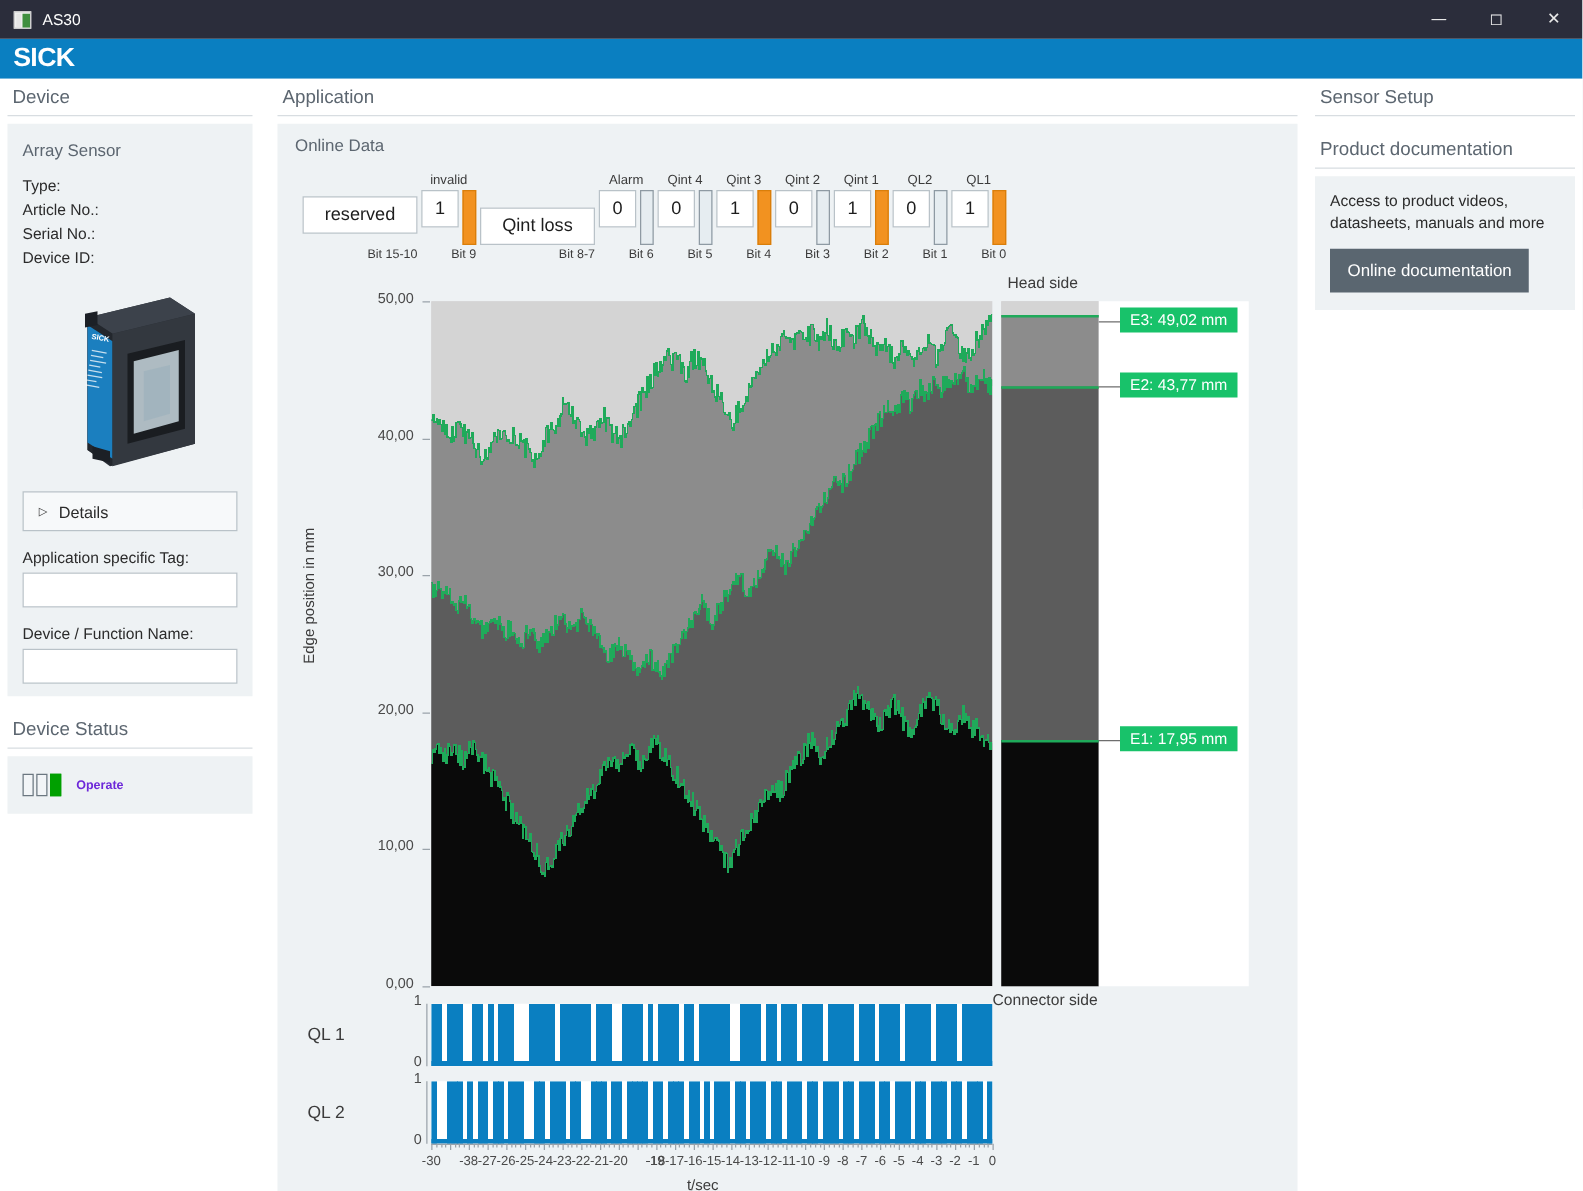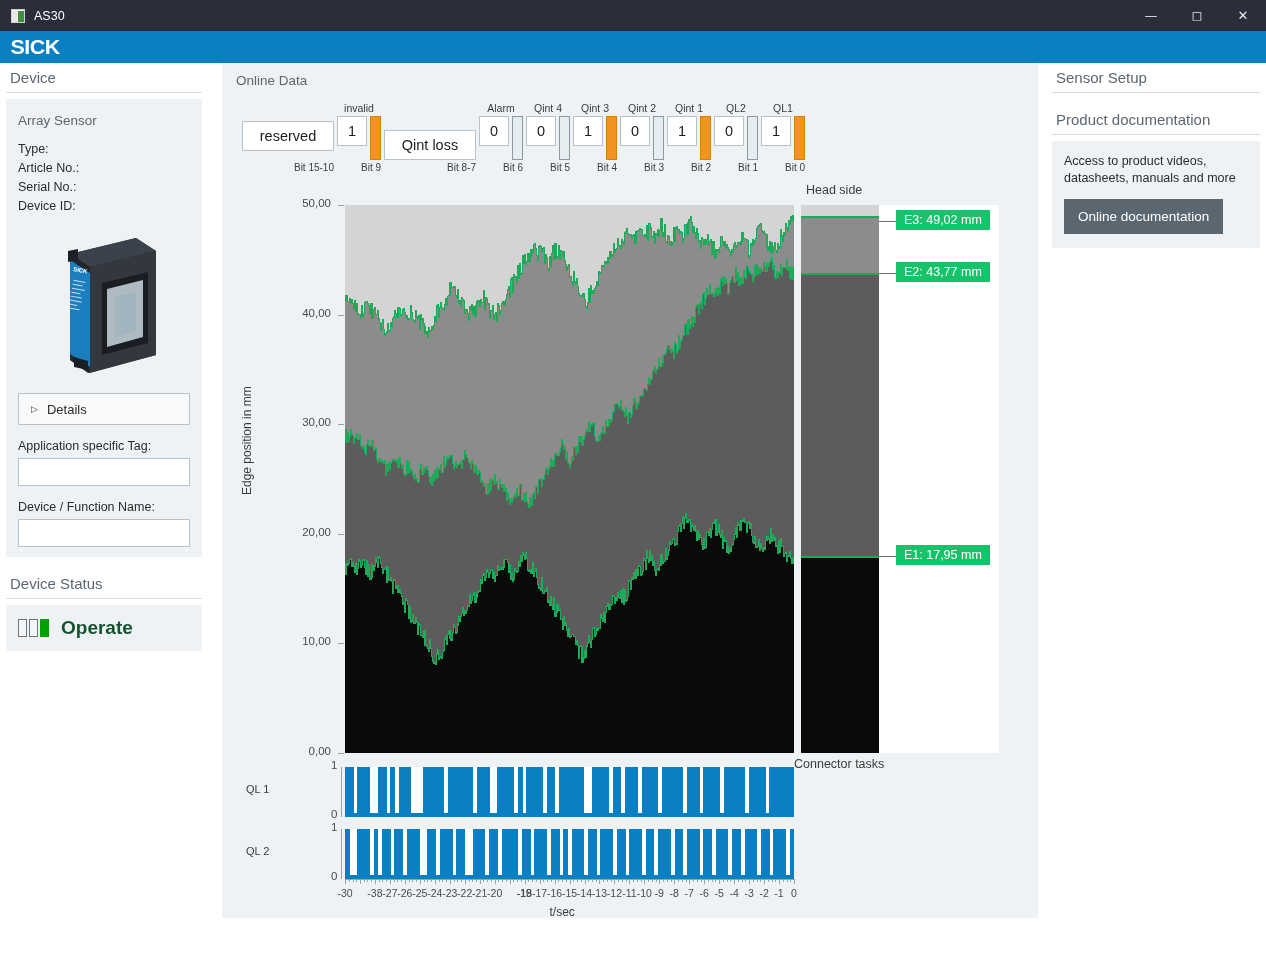--- a/index.html
+++ b/index.html
@@ -64,21 +64,21 @@
   }
   .details-btn .caret{ font-size:9px;margin-right:9px;color:#3b3b3b; }
   .fld-label{ font-size:12.5px;color:#2b2b2b;margin:14px 0 5px 0; }
   .txtinput{
     width:100%;height:28px;border:1px solid #b9c2c8;background:#fff;
     font-size:12.5px;padding:2px 6px;font-family:"Liberation Sans",sans-serif;
   }
   .status-row{ display:flex;align-items:center;height:34px; }
   .led{ width:9px;height:18px;border:1px solid #6b7780;margin-right:2px;background:#f2f5f7; }
   .led.on{ background:#00a000;border-color:#00a000; }
-  .status-txt{ font-size:19px;font-weight:bold;margin-left:10px;color:#14532d; }
+  .status-txt{ font-size:10px;font-weight:bold;margin-left:10px;color:#6d28d9; }
 
   
   #app-panel{ background:#eef2f4; padding:10px 12px 14px 12px; height:855px; }
   .sub-title{ font-size:13.5px;color:#5c6670;margin:0 0 14px 2px; }
 
   
   .pd-row{ display:flex; align-items:flex-end; gap:0px; margin-left:8px; }
   .pd-item{ display:flex; flex-direction:column; margin-right:3px; }
   .pd-top{ font-size:10.5px;color:#3b3b3b;text-align:center;height:14px;white-space:nowrap; }
   .pd-body{ display:flex; align-items:stretch; }
@@ -111,21 +111,21 @@
   #whitebox{
     position:absolute; left:645px; top:10px; width:120px; height:548px; background:#ffffff;
   }
   .headside{ position:absolute; left:572px; top:-12px; font-size:12.5px;color:#3b3b3b; }
   .connside{ position:absolute; left:560px; top:562px; font-size:12.5px;color:#3b3b3b; }
   .tag{
     position:absolute; background:#18c26a; color:#fff; font-size:12.5px;
     padding:3px 8px; white-space:nowrap; z-index:6;
   }
   .leader{ position:absolute; height:1px; background:#6e6e6e; z-index:5; }
-  .ql-name{ position:absolute; font-size:11px;color:#3b3b3b; }
+  .ql-name{ position:absolute; font-size:14px;color:#3b3b3b; }
   .ql-1{ position:absolute; font-size:11.5px;color:#4a4a4a; }
   .ql-0{ position:absolute; font-size:11.5px;color:#4a4a4a; }
   .qlplot{ position:absolute; background:#fff; overflow:hidden; }
   .axis-line{ position:absolute; background:#9aa3aa; }
   .xtick-lbl{ position:absolute; font-size:10.5px;color:#4a4a4a; text-align:center; }
   #xaxis-title{ position:absolute; font-size:12px;color:#3b3b3b; }
 
   
   .rp{ background:#eef2f4;padding:12px 12px 14px 12px;margin-bottom:4px; }
   .rp p{ margin:0 0 12px 0;font-size:12.5px;color:#2b2b2b;line-height:1.35; }
@@ -206,20 +206,21 @@
       <div class="status-row">
         <span class="led"></span>
         <span class="led"></span>
         <span class="led on"></span>
         <span class="status-txt">Operate</span>
       </div>
     </div>
   </div>
 
   <div class="col-mid">
+    <div class="sec-title">Application</div>
 
     <div id="app-panel">
       <div class="sub-title">Online Data</div>
 
       <div class="pd-row" id="pd-row">
           <div class="pd-item">
             <div class="pd-top"></div>
             <div class="pd-body">
               <div class="pd-box" style="width: 92px;">reserved</div>
             </div>
@@ -341,21 +342,21 @@
         <div id="whitebox"></div>
         <div id="tags">
             <div class="tag" style="left: 662px; top: 14.7408px;">E3: 49,02 mm</div>
             <div class="leader" style="left: 645px; width: 17px; top: 25.7408px;"></div>
             <div class="tag" style="left: 662px; top: 67.2808px;">E2: 43,77 mm</div>
             <div class="leader" style="left: 645px; width: 17px; top: 78.2808px;"></div>
             <div class="tag" style="left: 662px; top: 350.268px;">E1: 17,95 mm</div>
             <div class="leader" style="left: 645px; width: 17px; top: 361.268px;"></div>
           </div>
 
-        <div class="connside">Connector tasks</div>
+        <div class="connside">Connector side</div>
 
         <div id="qlblock">
             <div class="ql-name" style="left: 12px; top: 588px;">QL 1</div>
             <div class="ql-1" style="left: 97px; top: 564px;">1</div>
             <div class="ql-0" style="left: 97px; top: 613px;">0</div>
             <div class="axis-line" style="position: absolute; left: 107px; top: 572px; width: 1px; height: 50px; background: rgb(154, 163, 170);"></div>
             <div class="qlplot" style="left: 111px; top: 572px; width: 449px; height: 50px;"><svg width="449" height="50" shape-rendering="crispEdges">
                 <rect x="0" y="46" width="449" height="4" fill="#0a7fc1"></rect>
                 <rect x="0.00" y="0" width="4.52" height="50" fill="#0a7fc1"></rect>
                 <rect x="4.12" y="0" width="4.52" height="50" fill="#0a7fc1"></rect>

